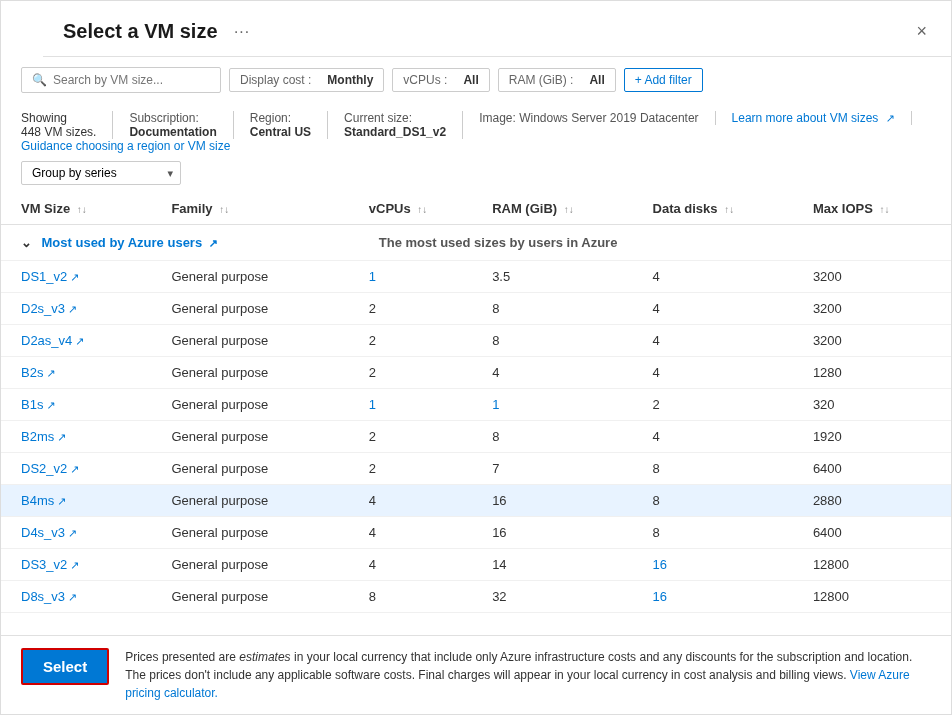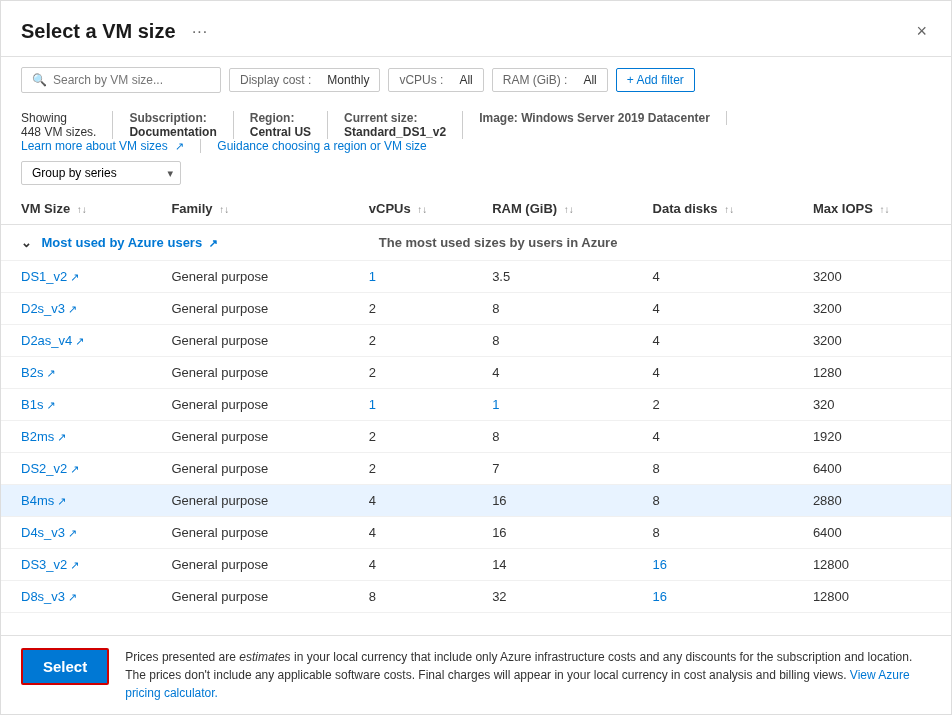--- a/index.html
+++ b/index.html
@@ -1,38 +1,38 @@
 <!DOCTYPE html>
 <html><head>
   <meta charset="utf-8">
   <style>
     * { box-sizing: border-box; margin: 0; padding: 0; }
     body { font-family: 'Segoe UI', Arial, sans-serif; font-size: 13px; color: #333; background: #fff; width: 952px; height: 715px; overflow: hidden; }
 
     .dialog { width: 952px; height: 715px; background: #fff; display: flex; flex-direction: column; border: 1px solid #ddd; box-shadow: 0 4px 20px rgba(0,0,0,0.2); }
 
-    .dialog-header { display: flex; align-items: center; justify-content: space-between; padding: 16px 20px 10px 20px; border-bottom: 1px solid #e0e0e0; }
+    .dialog-header { display: flex; align-items: center; justify-content: space-between; padding: 16px 20px 10px 20px; border-bottom: 1px solid #e0e0e0; margin-left: 42px; }
     .dialog-title { font-size: 20px; font-weight: 600; color: #1a1a1a; }
     .dialog-menu-icon { color: #666; margin-left: 8px; cursor: pointer; font-size: 16px; }
     .close-btn { cursor: pointer; color: #666; font-size: 18px; padding: 4px; }
 
     .toolbar { display: flex; align-items: center; padding: 10px 20px; gap: 8px; flex-wrap: wrap; }
     .search-box { display: flex; align-items: center; border: 1px solid #ccc; border-radius: 2px; padding: 5px 10px; gap: 6px; background: #fff; width: 200px; }
     .search-box input { border: none; outline: none; font-size: 12px; color: #4c1d95; width: 150px; background: transparent; }
     .search-icon { color: #666; font-size: 12px; }
 
     .filter-pill { display: flex; align-items: center; border: 1px solid #ccc; border-radius: 2px; padding: 4px 10px; font-size: 12px; cursor: pointer; background: #fff; gap: 16px; }
     .filter-pill span.label { color: #666; }
-    .filter-pill span.value { font-weight: 400; color: #333; }
+    .filter-pill span.value { font-weight: 700; color: #333; }
     .add-filter-pill { display: flex; align-items: center; border: 1px solid #0078d4; border-radius: 2px; padding: 4px 10px; font-size: 12px; cursor: pointer; background: #fff; gap: 4px; color: #0078d4; }
 
     .info-bar { display: flex; align-items: flex-start; padding: 8px 20px 4px 20px; gap: 0; font-size: 12px; flex-wrap: wrap; }
     .info-segment { padding-right: 16px; margin-right: 16px; border-right: 1px solid #ccc; }
     .info-segment:last-of-type { border-right: none; text-align: right; }
-    .info-label { color: #555; font-weight: 700; }
+    .info-label { color: #555; font-weight: 400; }
     .info-value { color: #333; font-weight: 600; }
     .info-link { color: #0078d4; cursor: pointer; text-decoration: none; }
 
     .groupby-row { padding: 4px 20px 8px 20px; }
 
     .groupby-wrapper { position: relative; display: inline-block; }
     .groupby-wrapper select { border: 1px solid #ccc; border-radius: 2px; padding: 4px 28px 4px 10px; font-size: 12px; cursor: pointer; background: #fff; appearance: none; -webkit-appearance: none; min-width: 160px; }
     .groupby-wrapper::after { content: '▾'; position: absolute; right: 8px; top: 50%; transform: translateY(-50%); pointer-events: none; color: #555; font-size: 11px; }
 
     .table-container { flex: 1; overflow-y: auto; overflow-x: hidden; }

